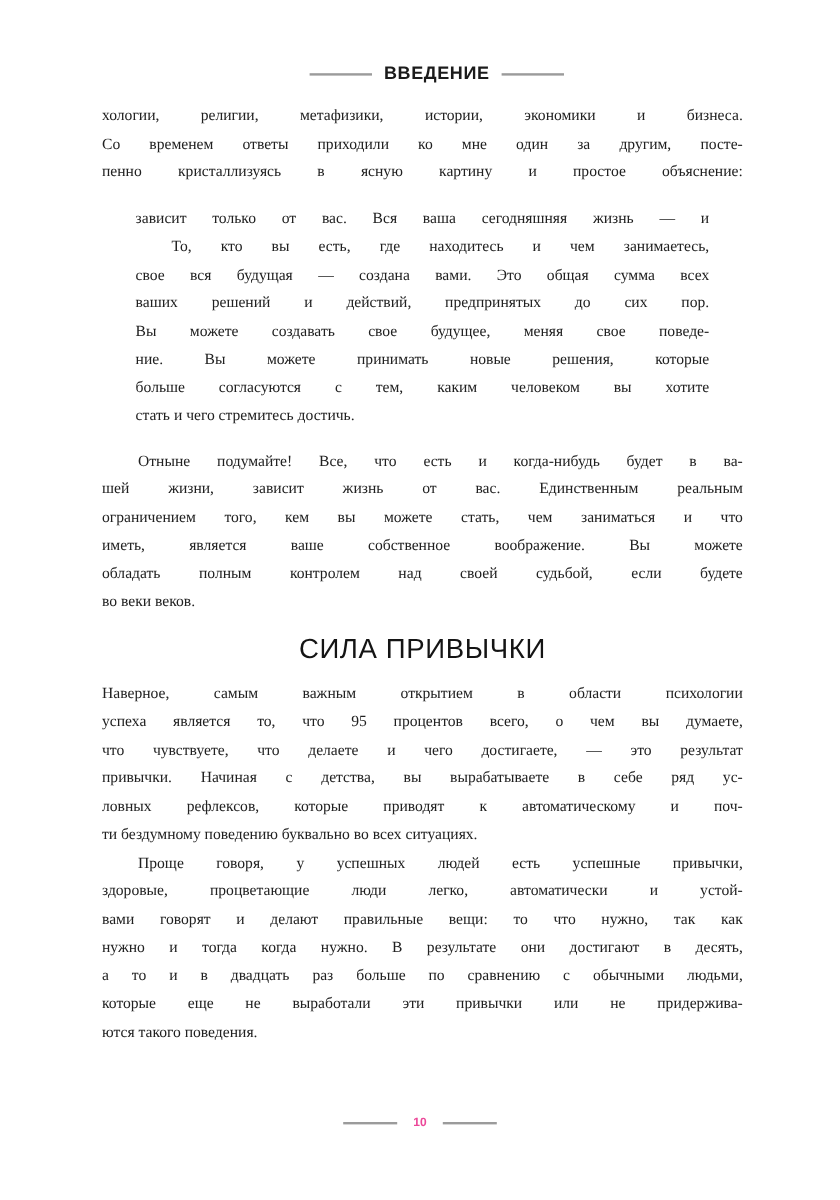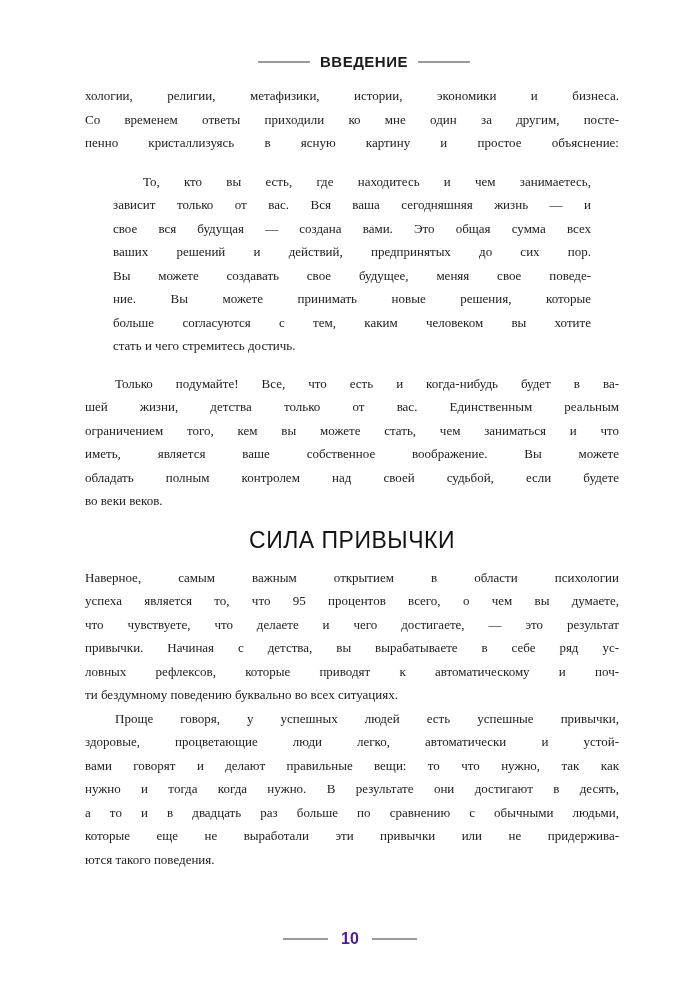--- a/index.html
+++ b/index.html
@@ -71,22 +71,22 @@
     right: 0;
     display: flex;
     justify-content: center;
     align-items: center;
     gap: 13px;
   }
   .footer-rule { width: 45px; height: 2px; background: #9b9b9b; }
   .page-number {
     font-family: "Liberation Sans", sans-serif;
     font-weight: 700;
-    font-size: 16px;
-    color: #4c1d95;
+    font-size: 10px;
+    color: #ec4899;
   }
 </style>
 </head>
 <body>
 
 <div class="page">
 
   <div class="running-head">
     <span class="rule"></span>
     <span class="rh-title">ВВЕДЕНИЕ</span>
@@ -95,33 +95,33 @@
 
   <div class="body-col">
 
     <div class="para">
       <div class="line">хологии, религии, метафизики, истории, экономики и бизнеса.</div>
       <div class="line">Со временем ответы приходили ко мне один за другим, посте-</div>
       <div class="line">пенно кристаллизуясь в ясную картину и простое объяснение:</div>
     </div>
 
     <div class="quote">
+      <div class="line">зависит только от вас. Вся ваша сегодняшняя жизнь — и</div>
       <div class="line indent">То, кто вы есть, где находитесь и чем занимаетесь,</div>
-      <div class="line">зависит только от вас. Вся ваша сегодняшняя жизнь — и</div>
       <div class="line">свое вся будущая — создана вами. Это общая сумма всех</div>
       <div class="line">ваших решений и действий, предпринятых до сих пор.</div>
       <div class="line">Вы можете создавать свое будущее, меняя свое поведе-</div>
       <div class="line">ние. Вы можете принимать новые решения, которые</div>
       <div class="line">больше согласуются с тем, каким человеком вы хотите</div>
       <div class="line last">стать и чего стремитесь достичь.</div>
     </div>
 
     <div class="para">
-      <div class="line indent">Только подумайте! Все, что есть и когда-нибудь будет в ва-</div>
-      <div class="line">шей жизни, детства только от вас. Единственным реальным</div>
+      <div class="line indent">Отныне подумайте! Все, что есть и когда-нибудь будет в ва-</div>
+      <div class="line">шей жизни, зависит жизнь от вас. Единственным реальным</div>
       <div class="line">ограничением того, кем вы можете стать, чем заниматься и что</div>
       <div class="line">иметь, является ваше собственное воображение. Вы можете</div>
       <div class="line">обладать полным контролем над своей судьбой, если будете</div>
       <div class="line last">во веки веков.</div>
     </div>
 
     <h2 class="section-heading">СИЛА ПРИВЫЧКИ</h2>
 
     <div class="para">
       <div class="line">Наверное, самым важным открытием в области психологии</div>

